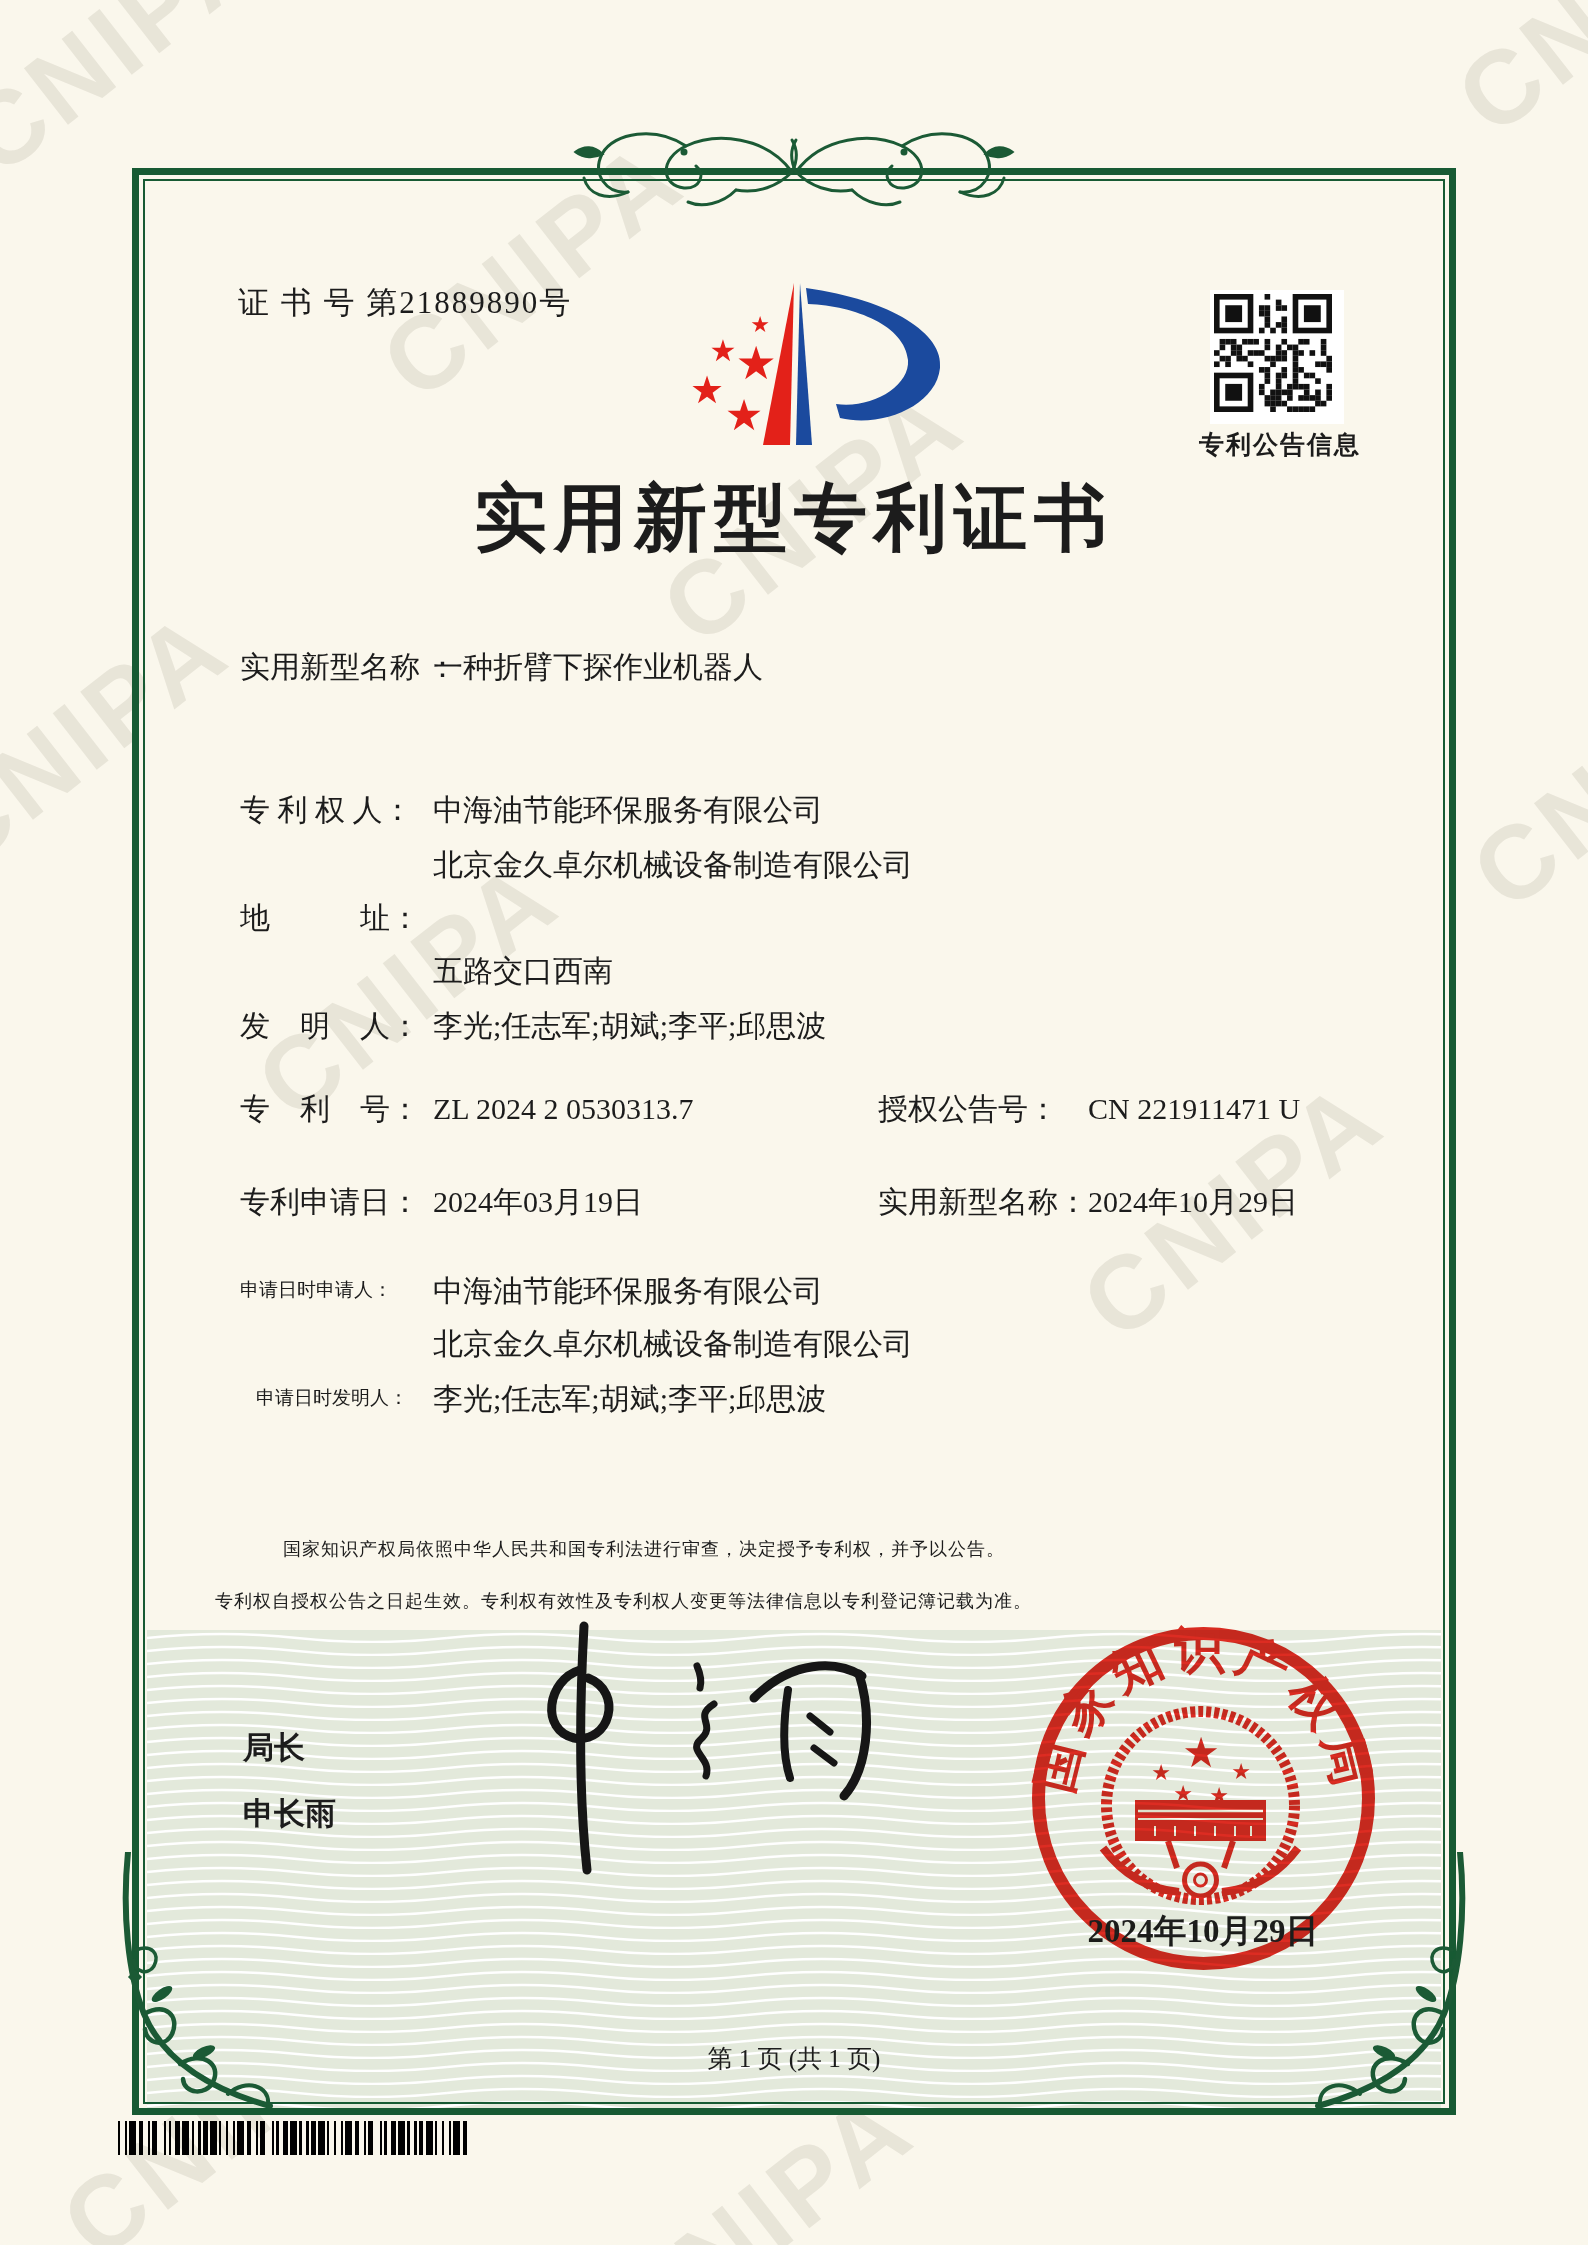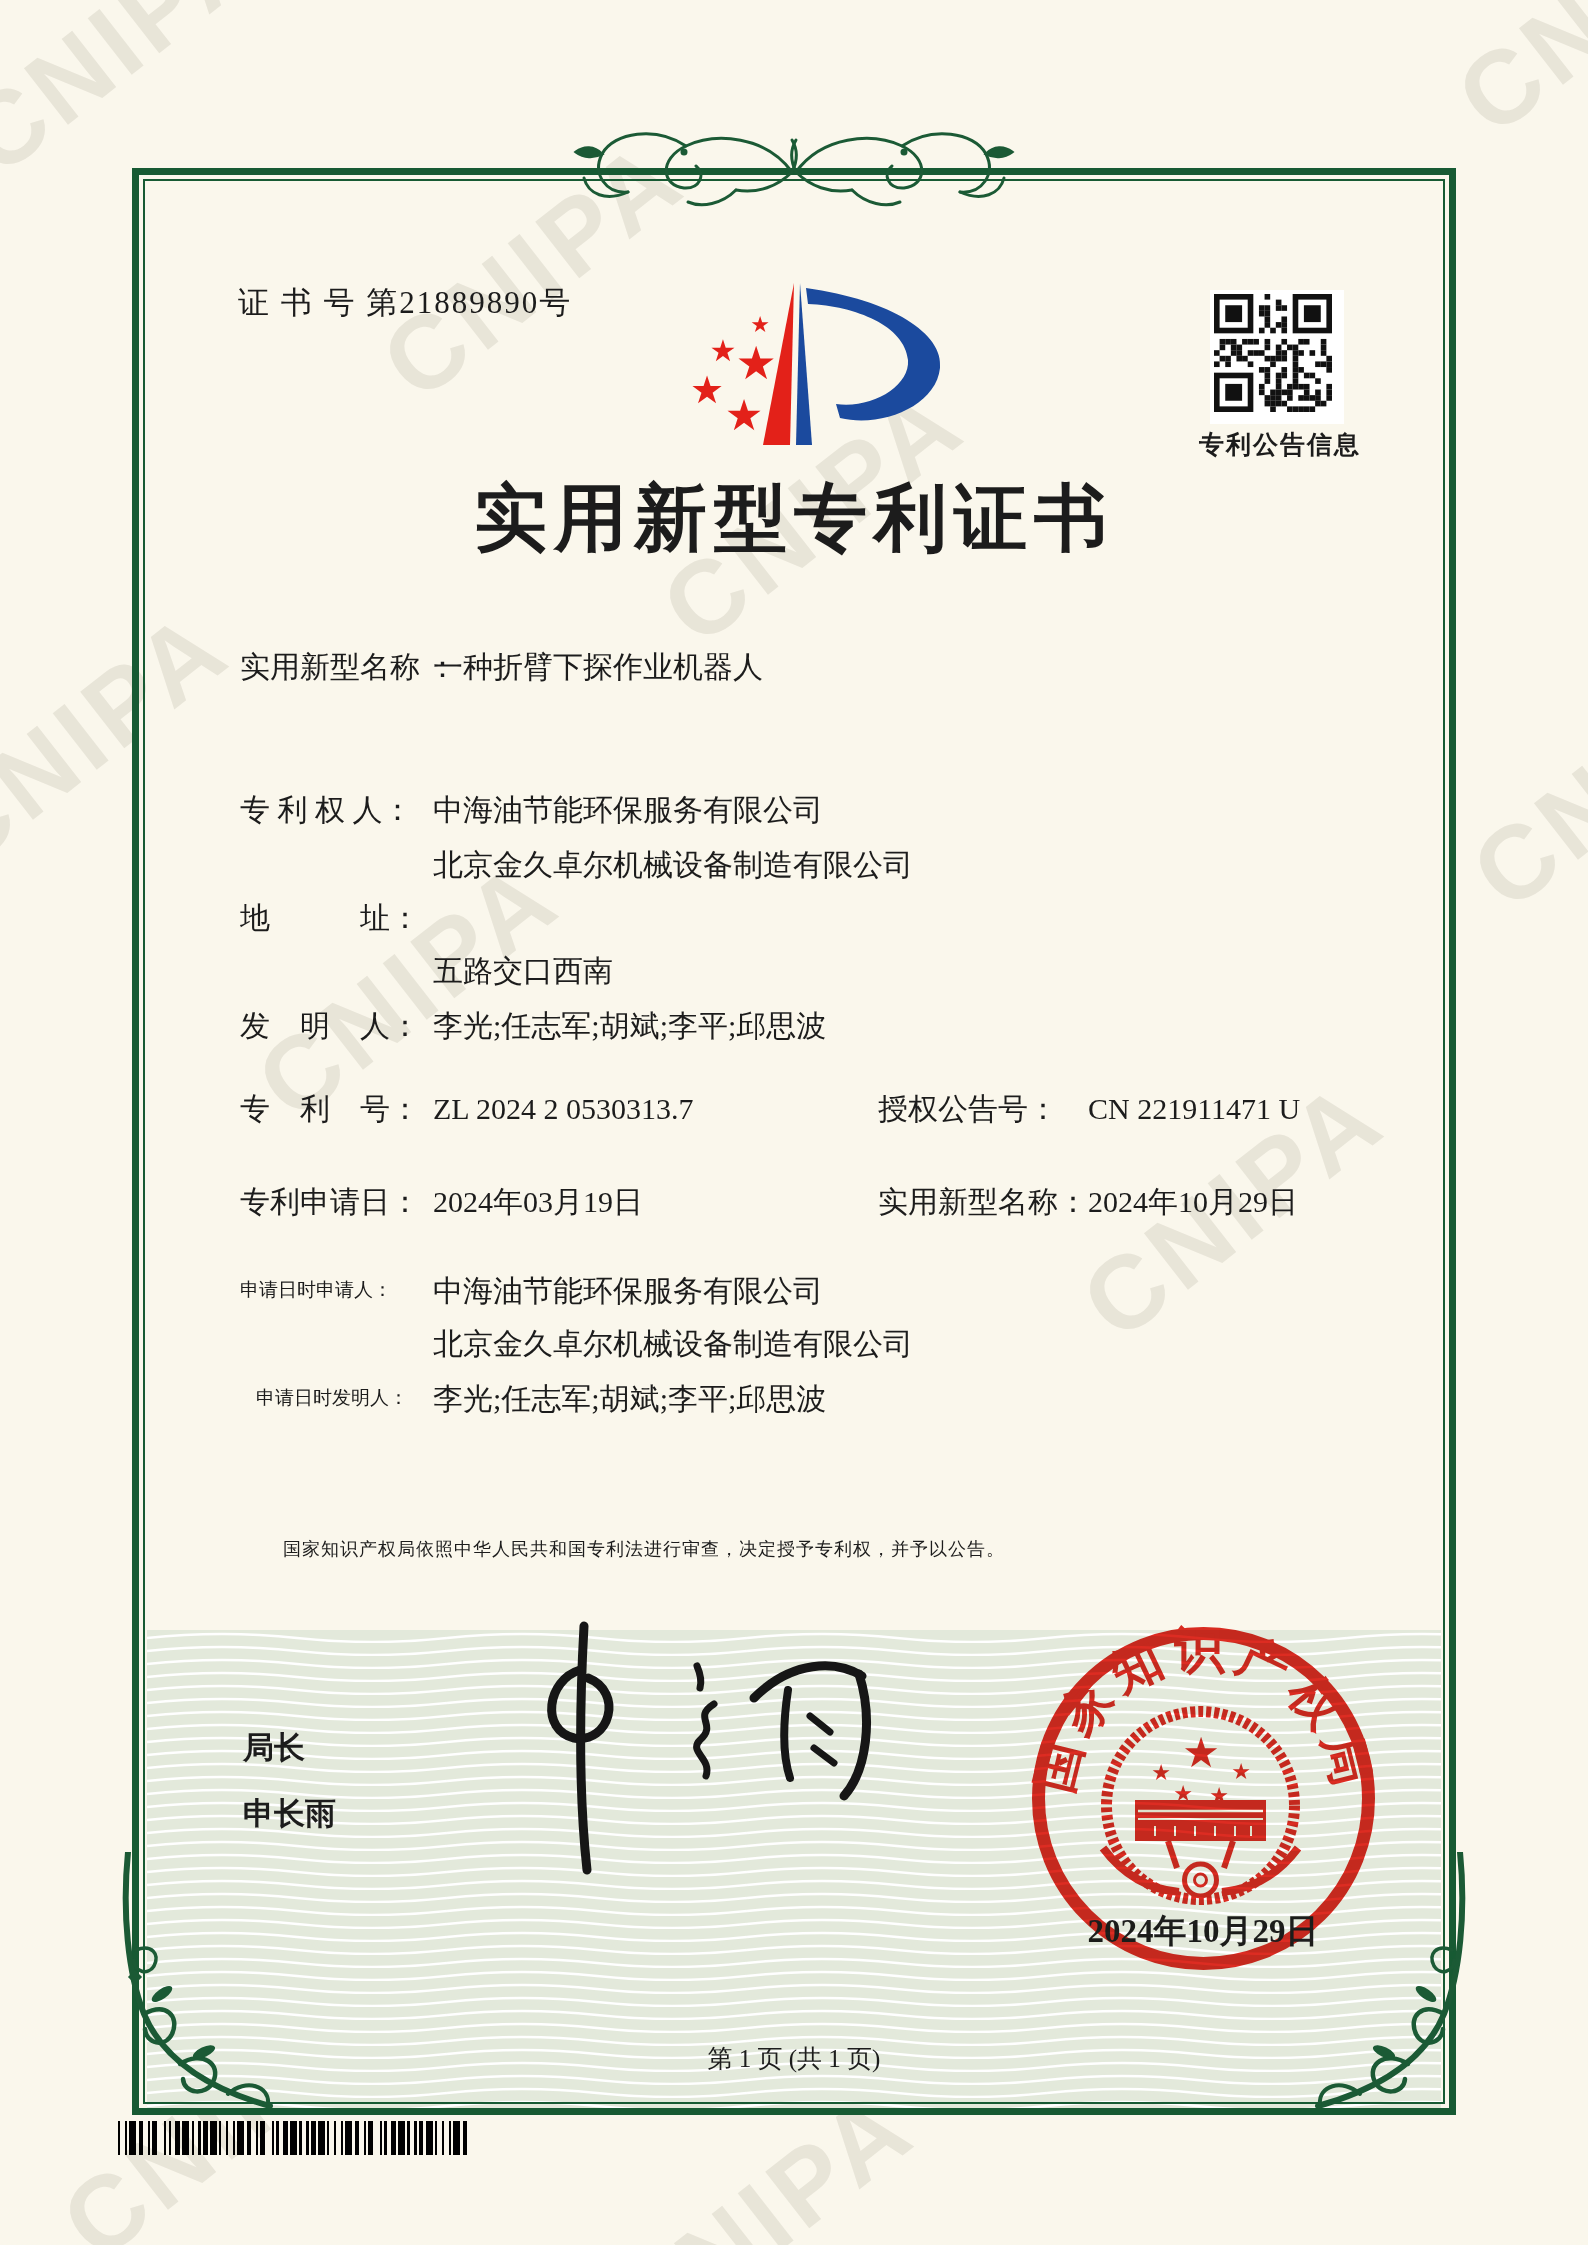--- a/index.html
+++ b/index.html
@@ -277,20 +277,21 @@
   <div class="t" style="left:1088px;top:1183px">2024年10月29日</div>
 
   <div class="t lab-sm" style="left:240px;top:1278px">申请日时申请人：</div>
   <div class="t" style="left:433px;top:1272px">中海油节能环保服务有限公司</div>
   <div class="t" style="left:433px;top:1325px">北京金久卓尔机械设备制造有限公司</div>
 
   <div class="t lab-sm" style="left:256px;top:1386px">申请日时发明人：</div>
   <div class="t" style="left:433px;top:1380px">李光;任志军;胡斌;李平;邱思波</div>
 
   <div class="legal" style="left:283px;top:1537px">国家知识产权局依照中华人民共和国专利法进行审查，决定授予专利权，并予以公告。</div>
+  <div class="legal" style="left:215px;top:1589px">专利权自授权公告之日起生效。专利权有效性及专利权人变更等法律信息以专利登记簿记载为准。</div>
 
   <div class="director" style="left:243px;top:1727px">局长</div>
   <div class="director" style="left:243px;top:1793px">申长雨</div>
 
   <svg class="sig" viewBox="0 0 450 295">
     <g fill="none" stroke="#161616" stroke-width="9" stroke-linecap="round">
       <path d="M88,62 C55,72 48,122 82,130 C118,136 132,84 96,70"></path>
       <path d="M92,18 C88,90 86,180 95,262"></path>
       <path d="M205,58 C208,65 210,73 208,80" stroke-width="7"></path>
       <path d="M222,96 C200,110 226,116 208,132 C196,144 220,150 214,168" stroke-width="7"></path>

